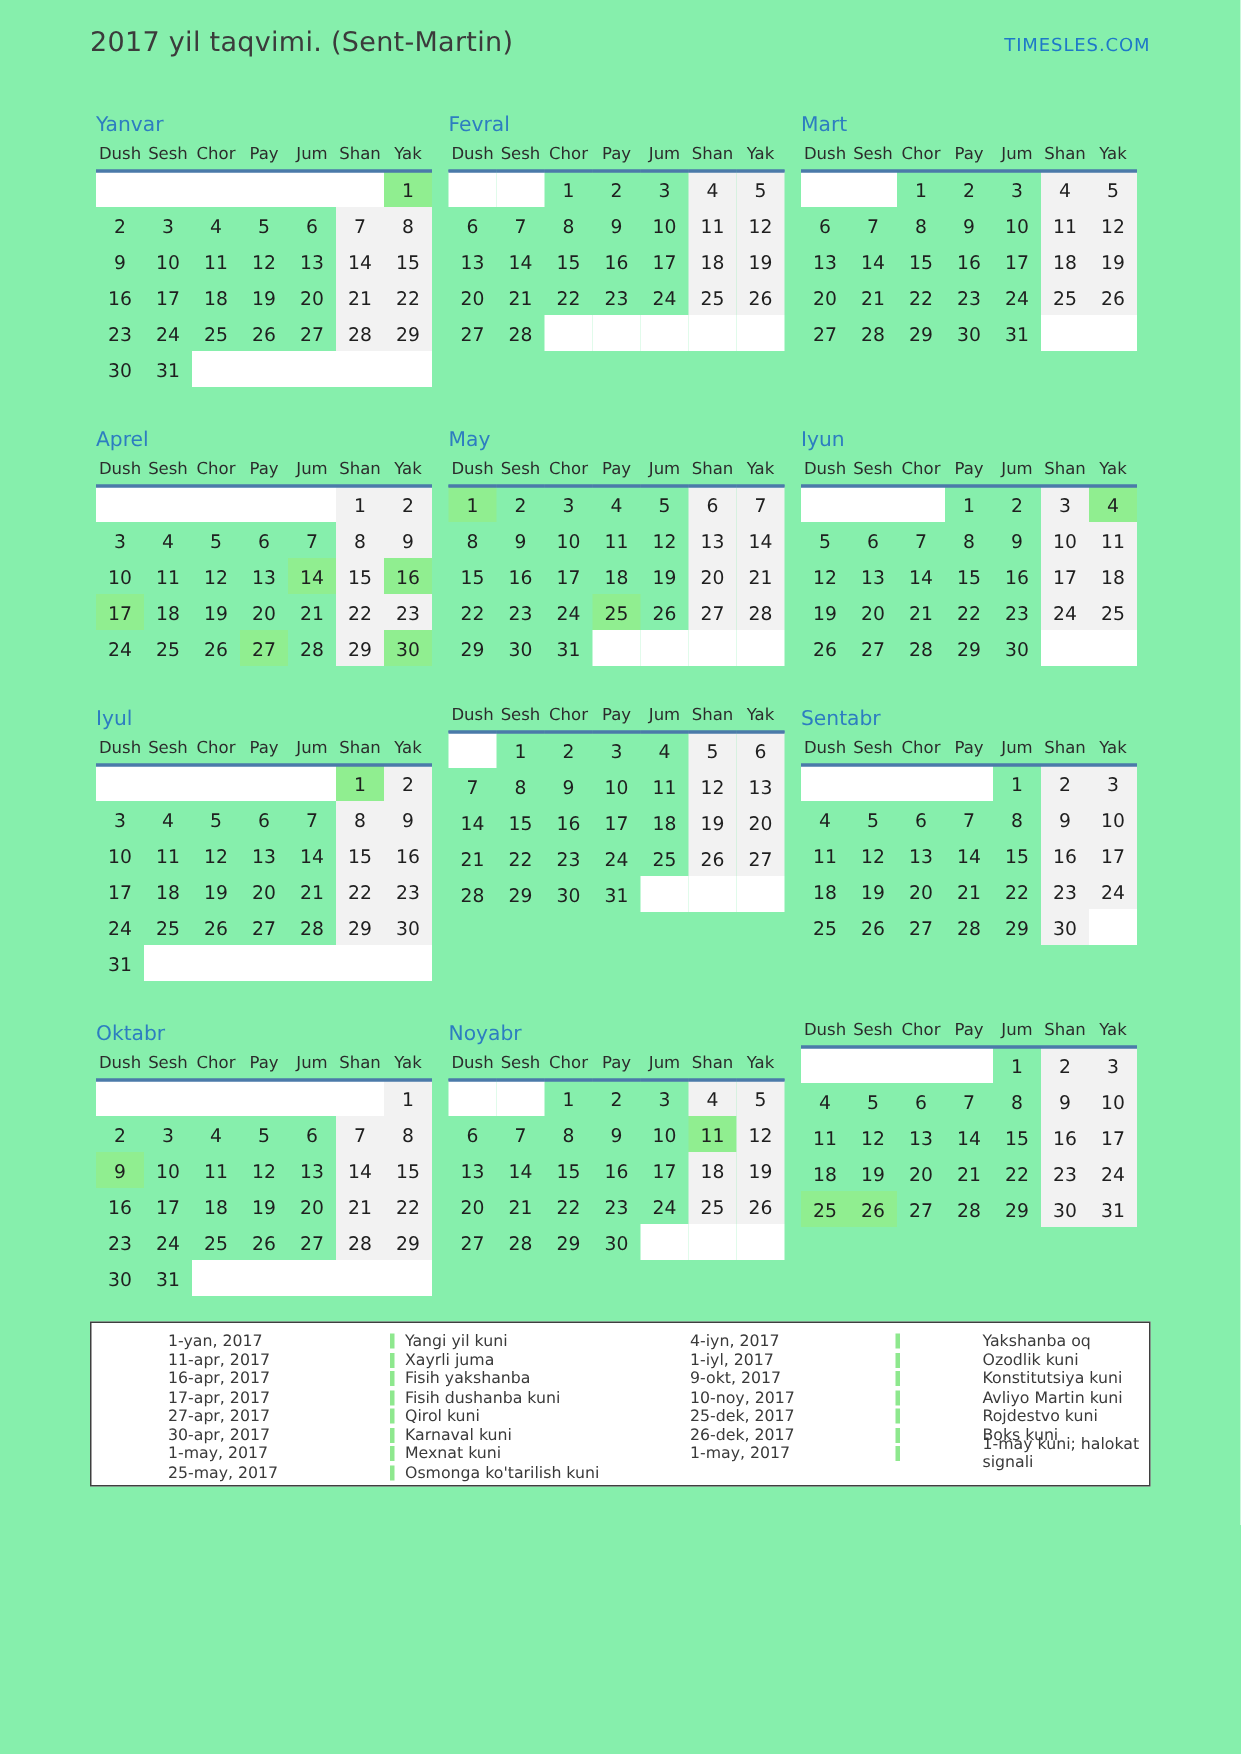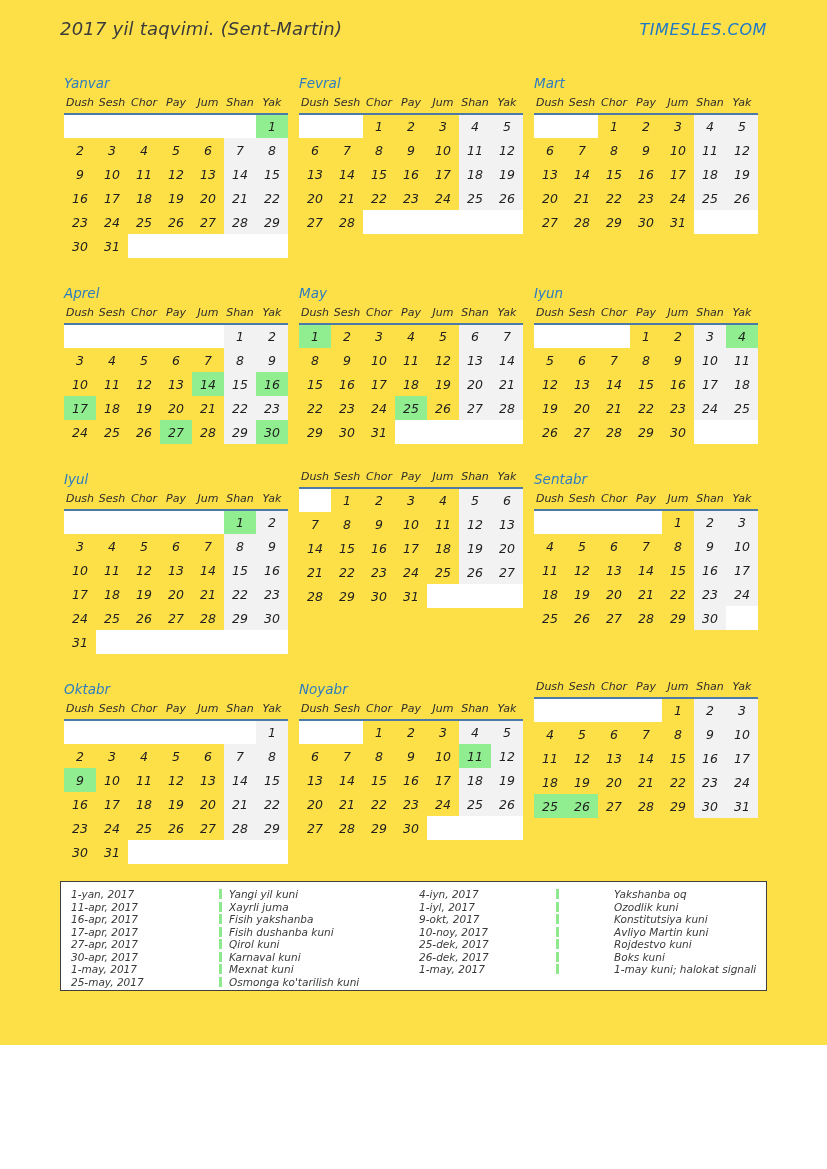--- a/index.html
+++ b/index.html
@@ -2,28 +2,28 @@
 <html><head>
 <meta charset="utf-8">
 <style>
   * { margin:0; padding:0; box-sizing:border-box; }
   html,body { background:#fff; }
   body {
     width:827px; height:1169px;
     font-family:"DejaVu Sans","Liberation Sans",sans-serif;
     color:#333;
   }
-  .page { position:relative; width:827px; height:1045px; overflow:hidden; background:#fde047;font-style:italic; }
+  .page { position:relative; width:827px; height:1169px; overflow:hidden; background:#86efac; }
 
   .page-header {
     position:absolute; top:18px; left:60px; right:60px;
     display:flex; justify-content:space-between; align-items:baseline;
   }
   .page-title { font-size:18px; color:#3b3b3b; font-weight:400; letter-spacing:0.2px; }
-  .site-link { font-size:16px; color:#1e78c8; letter-spacing:0.6px; text-decoration:none; cursor:pointer; }
+  .site-link { font-size:12px; color:#1e78c8; letter-spacing:0.6px; text-decoration:none; cursor:pointer; }
 
   .cal-grid {
     position:absolute; left:64px; top:74px;
     display:grid; grid-template-columns:repeat(3,224px);
     column-gap:11px; row-gap:26px;
   }
   .month-block { width:224px; }
   .month-name {
     text-align:left; font-size:13.5px; color:#2d7dc0;
     height:22px; line-height:19px; cursor:pointer;
@@ -39,21 +39,21 @@
   }
   td.weekend { background:#f2f2f2; }
   td.holiday { background:#90ee90; }
   td.empty { cursor:default; background:#fff; }
 
   .legend {
     position:absolute; left:60px; top:881px; width:707px; height:110px;
     border:1px solid #3f3f3f; background:#fff;
     padding:6px 0 0 10px;
   }
-  .legend-row { display:flex; align-items:center; height:12.5px; font-size:10.5px; color:#3a3a3a; }
+  .legend-row { display:flex; align-items:center; height:12.5px; font-size:10.5px; color:#3a3a3a;margin-left:41px; }
   .lg-date1 { width:148px; }
   .lg-name1 { width:200px; display:flex; align-items:center; }
   .lg-date2 { width:137px; }
   .lg-name2 { flex:1; display:flex; align-items:center;gap:48px; }
   .bar { display:inline-block; width:3px; height:10px; background:#8ee88e; margin-right:7px; flex:0 0 3px; }
 </style>
 </head>
 <body>
 
 <div class="page">

